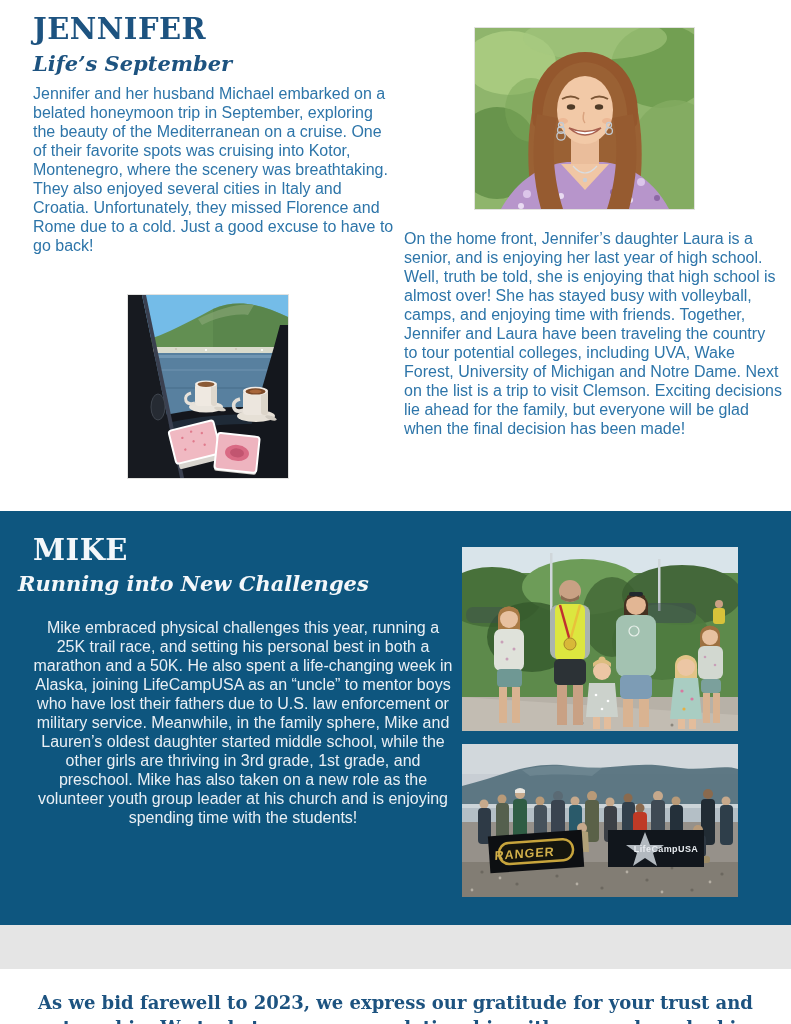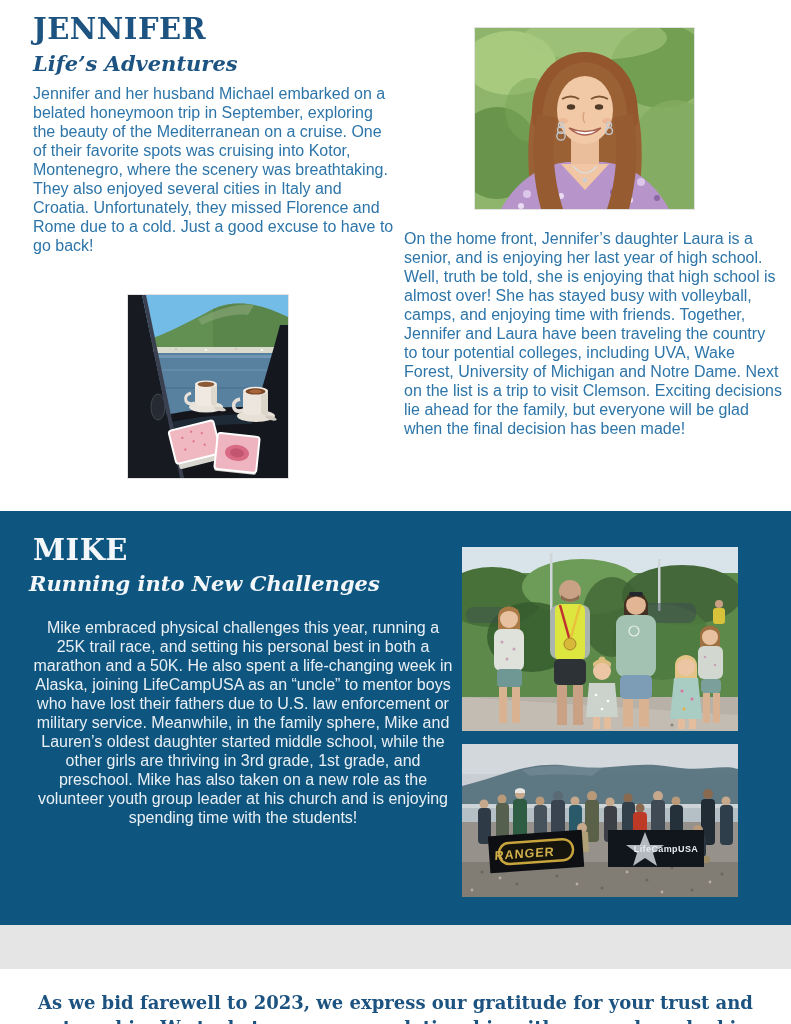--- a/index.html
+++ b/index.html
@@ -25,33 +25,33 @@
   .farewell-inner{max-width:745px;margin:0 auto;}
   
   .jennifer-h{left:33px;top:14px;}
   .jennifer-t{left:33px;top:52px;}
   .jennifer-p1{left:33px;top:84px;width:362px;}
   .photo-portrait{left:474px;top:27px;width:219px;height:181px;}
   .jennifer-p2{left:404px;top:229px;width:378px;}
   .photo-coffee{left:127px;top:294px;width:160px;height:183px;}
   
   .mike-h{left:33px;top:24px;text-align:center;}
-  .mike-t{left:29px;top:61px;}
+  .mike-t{left:18px;top:61px;}
   .mike-p{left:33px;top:107px;width:420px;}
   .photo-family{left:462px;top:36px;width:276px;height:184px;}
   .photo-beach{left:462px;top:233px;width:276px;height:153px;}
 </style>
 </head>
 <body>
 
 <div class="page">
 
   <section class="sec-jennifer">
     <h1 class="name-heading jennifer-h">JENNIFER</h1>
-    <h2 class="tagline jennifer-t">Life’s Adventures</h2>
+    <h2 class="tagline jennifer-t">Life’s September</h2>
     <p class="body-para jennifer-p1">Jennifer and her husband Michael embarked on a belated honeymoon trip in September, exploring the beauty of the Mediterranean on a cruise. One of their favorite spots was cruising into Kotor, Montenegro, where the scenery was breathtaking. They also enjoyed several cities in Italy and Croatia. Unfortunately, they missed Florence and Rome due to a cold. Just a good excuse to have to go back!</p>
 
     <figure class="photo photo-portrait">
       <svg viewBox="0 0 219 181" width="219" height="181">
         <rect width="219" height="181" fill="#8fb56c"></rect>
         <ellipse cx="35" cy="35" rx="46" ry="32" fill="#aed084" opacity=".8"></ellipse>
         <ellipse cx="186" cy="38" rx="50" ry="42" fill="#6d9b4e" opacity=".85"></ellipse>
         <ellipse cx="22" cy="125" rx="42" ry="46" fill="#5b8a41" opacity=".75"></ellipse>
         <ellipse cx="200" cy="128" rx="46" ry="56" fill="#82aa60" opacity=".85"></ellipse>
         <ellipse cx="120" cy="10" rx="72" ry="22" fill="#a5c87e" opacity=".6"></ellipse>

